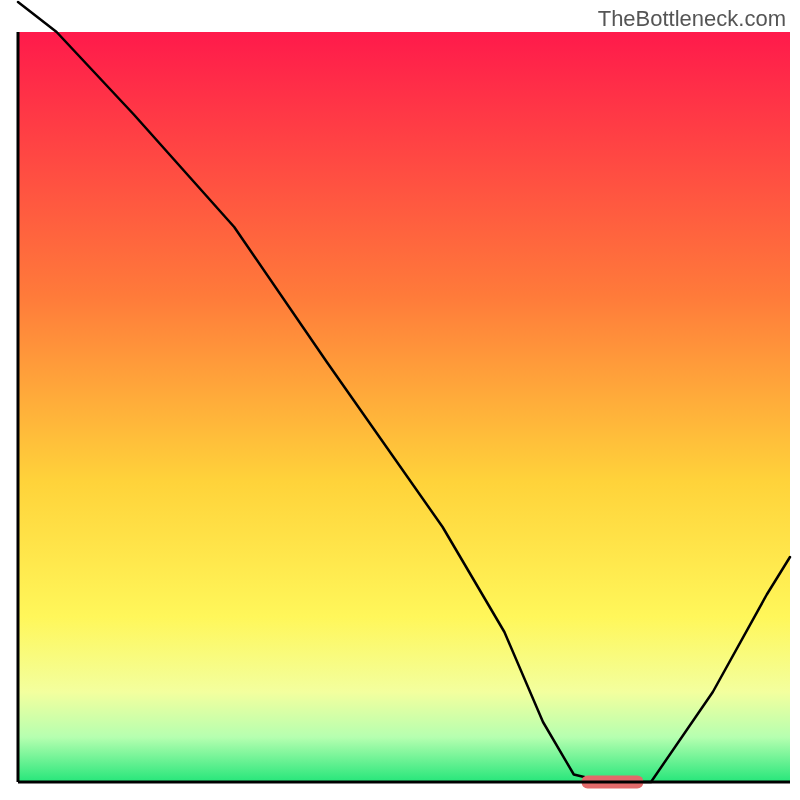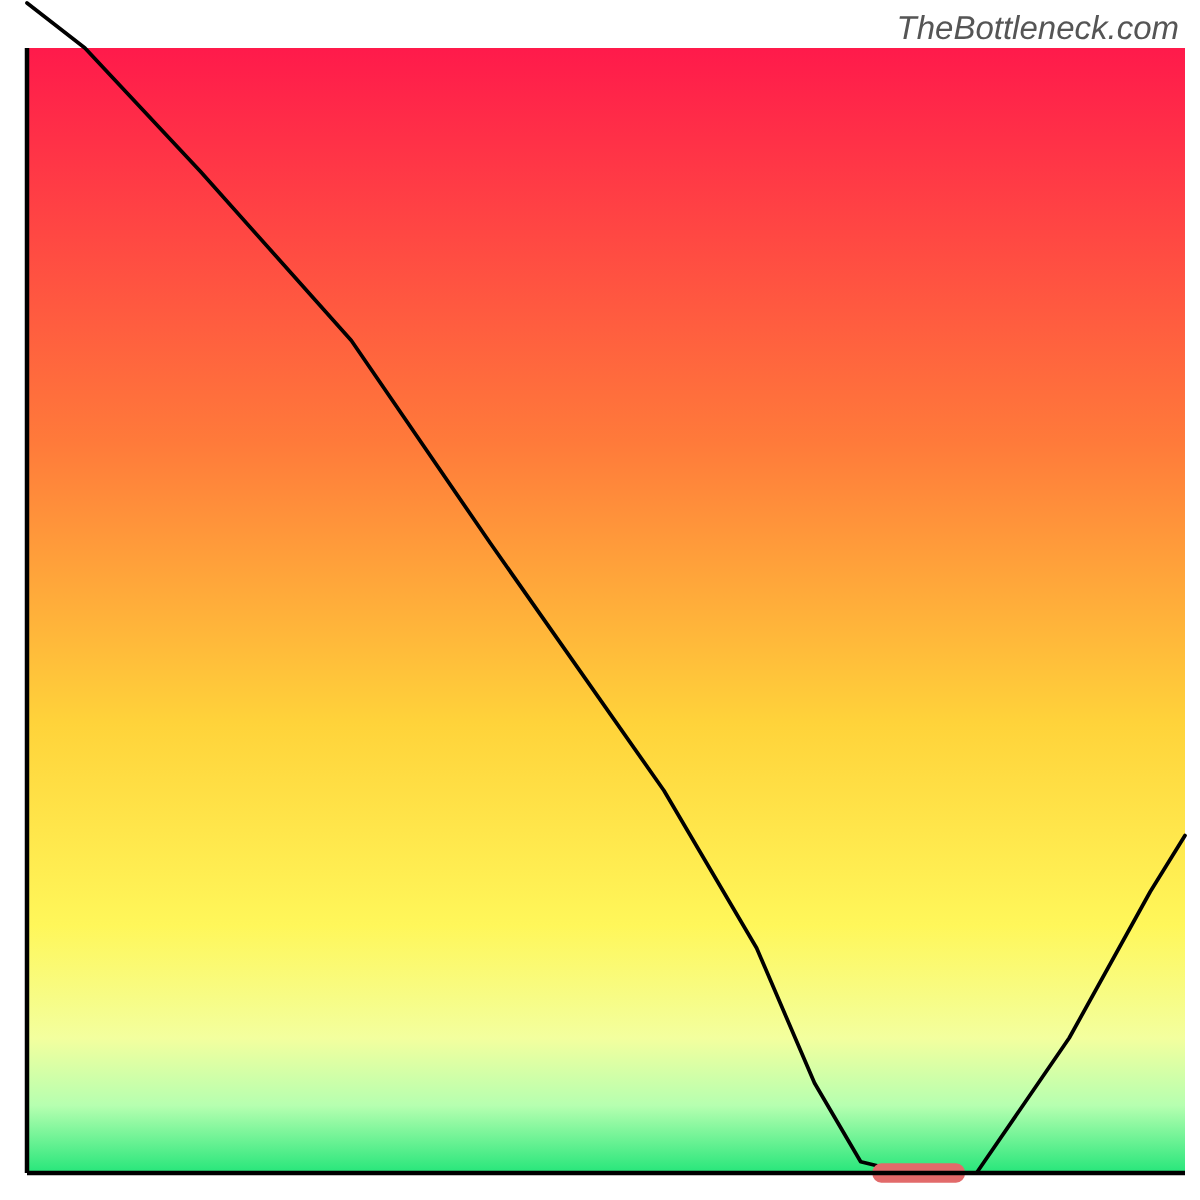--- a/index.html
+++ b/index.html
@@ -7,21 +7,20 @@
     padding: 0;
     width: 800px;
     height: 800px;
     background: #ffffff;
     font-family: Arial, Helvetica, sans-serif;
   }
   .chart-container {
     position: relative;
     width: 800px;
     height: 568px;
-    font-style: italic;
   }
   .watermark {
     position: absolute;
     top: 6px;
     right: 14px;
     font-size: 22px;
     font-weight: 500;
     color: #555555;
     font-family: Arial, Helvetica, sans-serif;
     z-index: 10;

